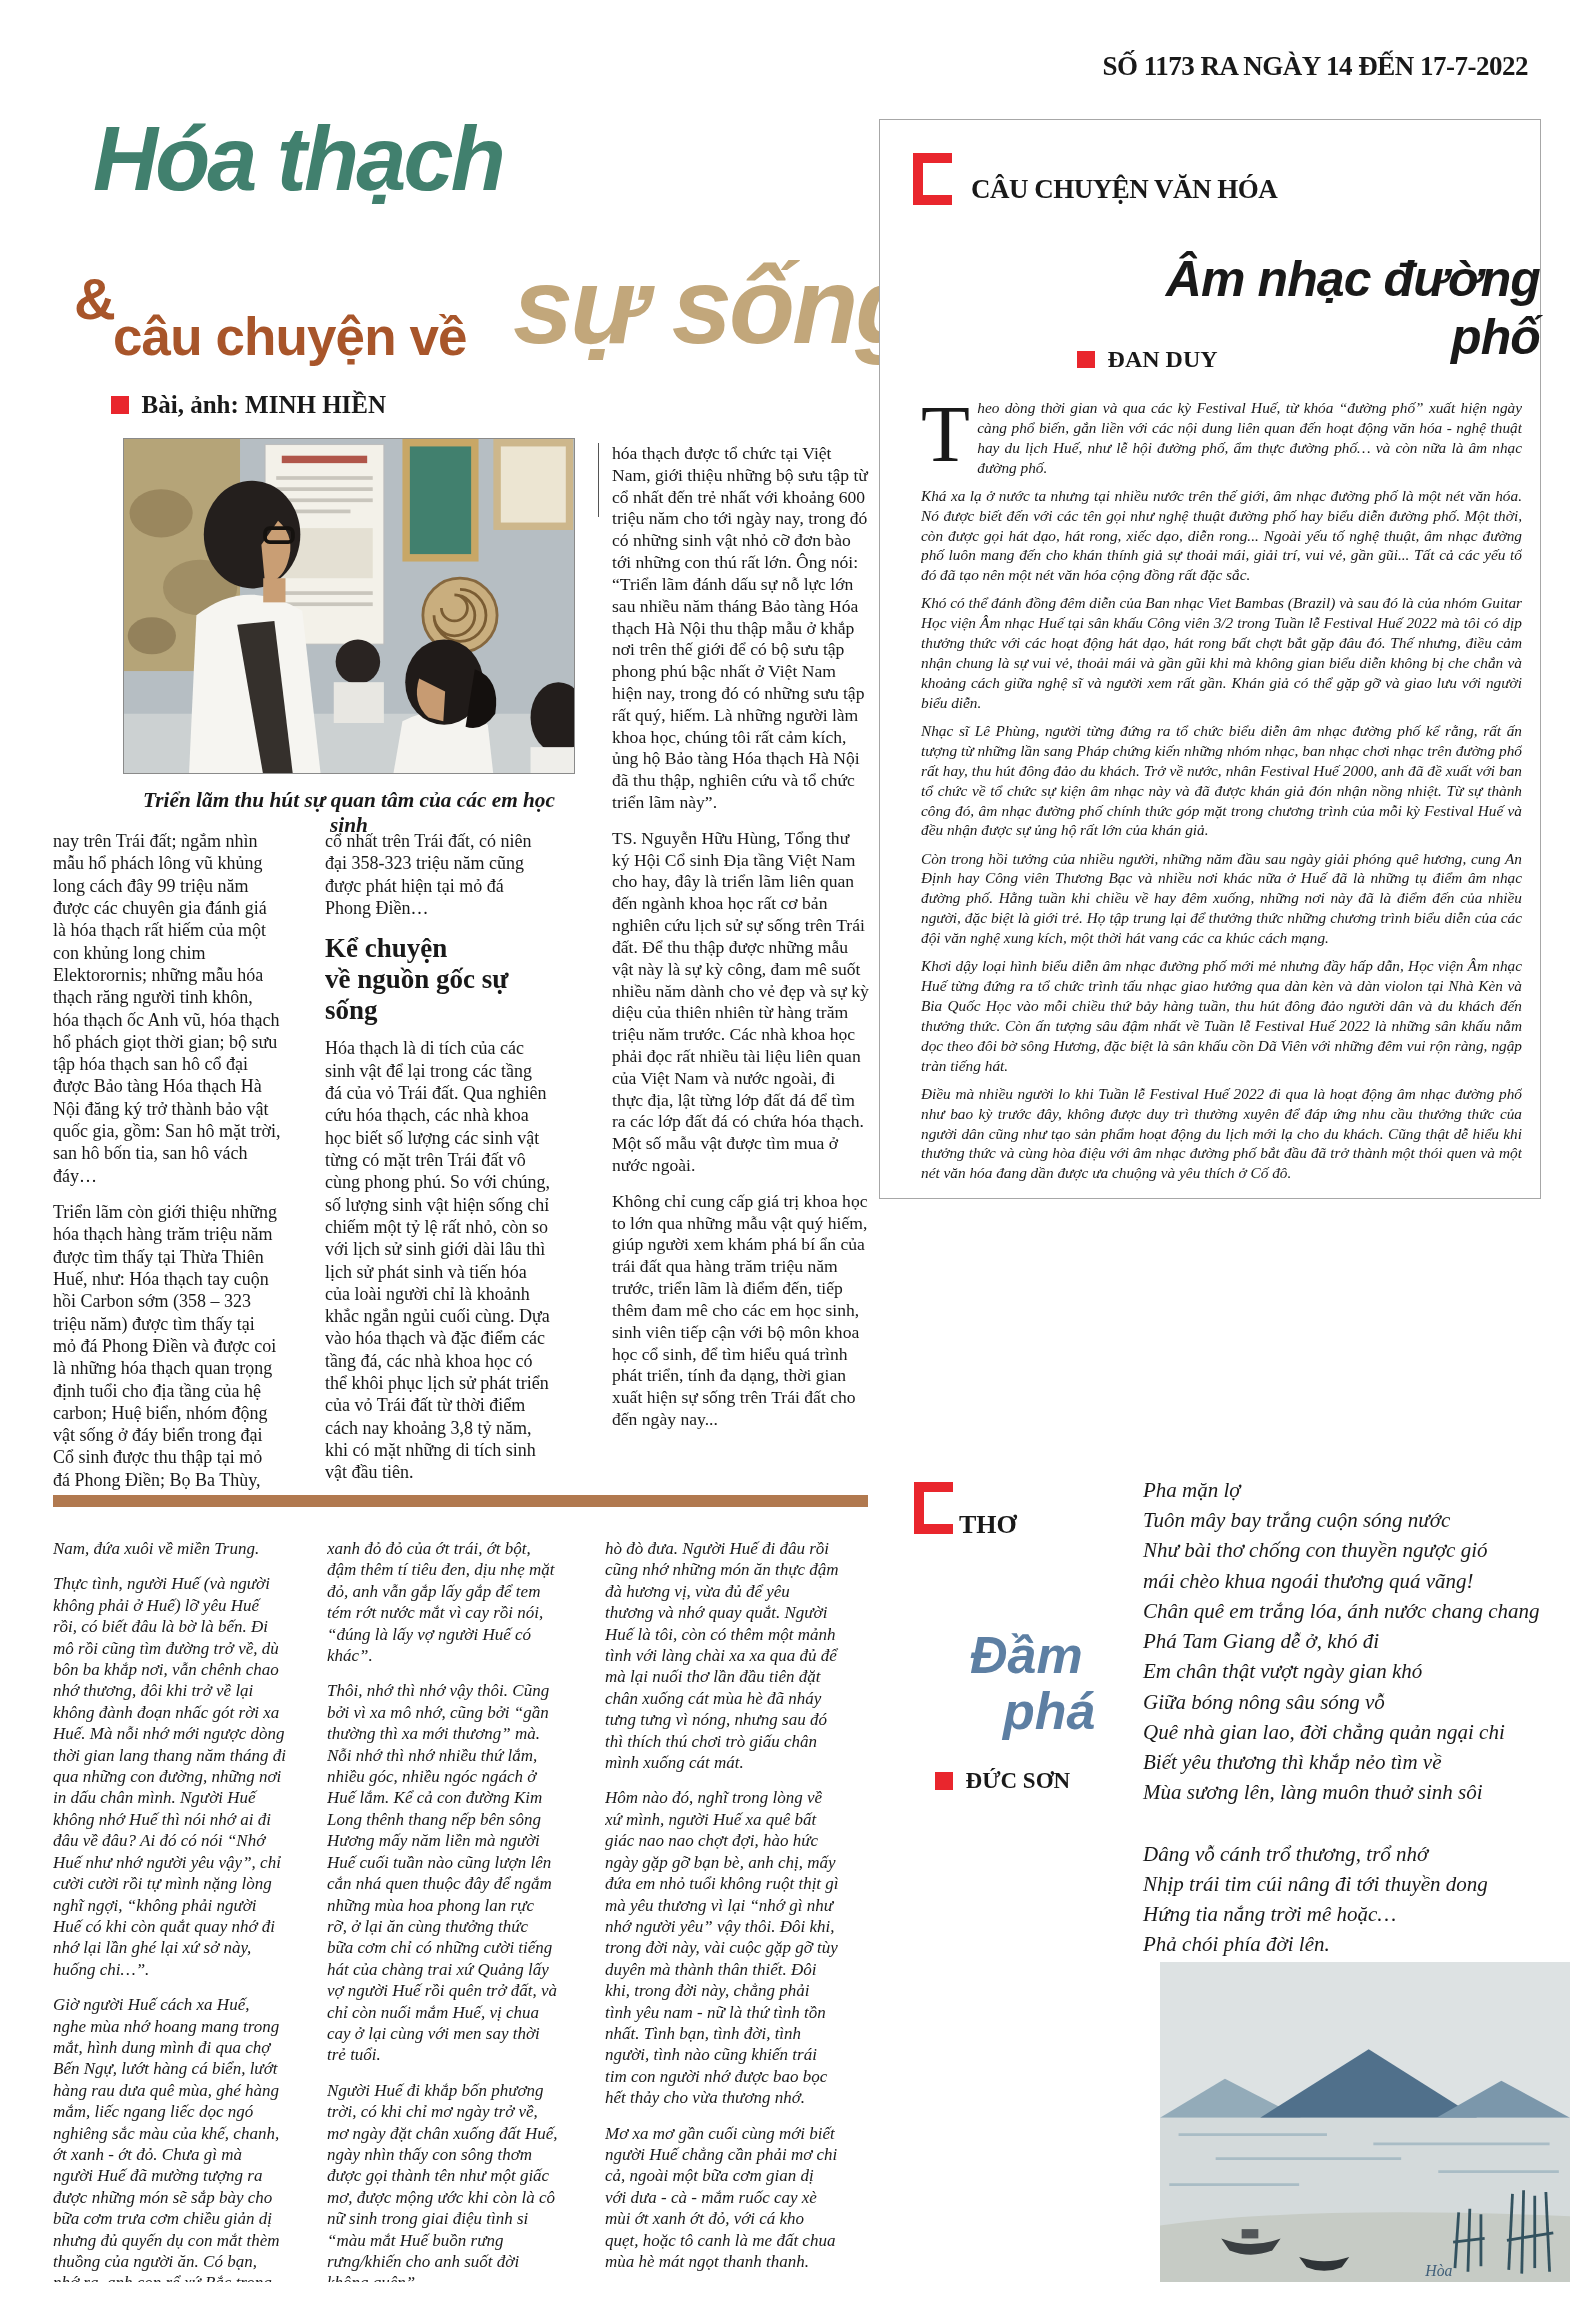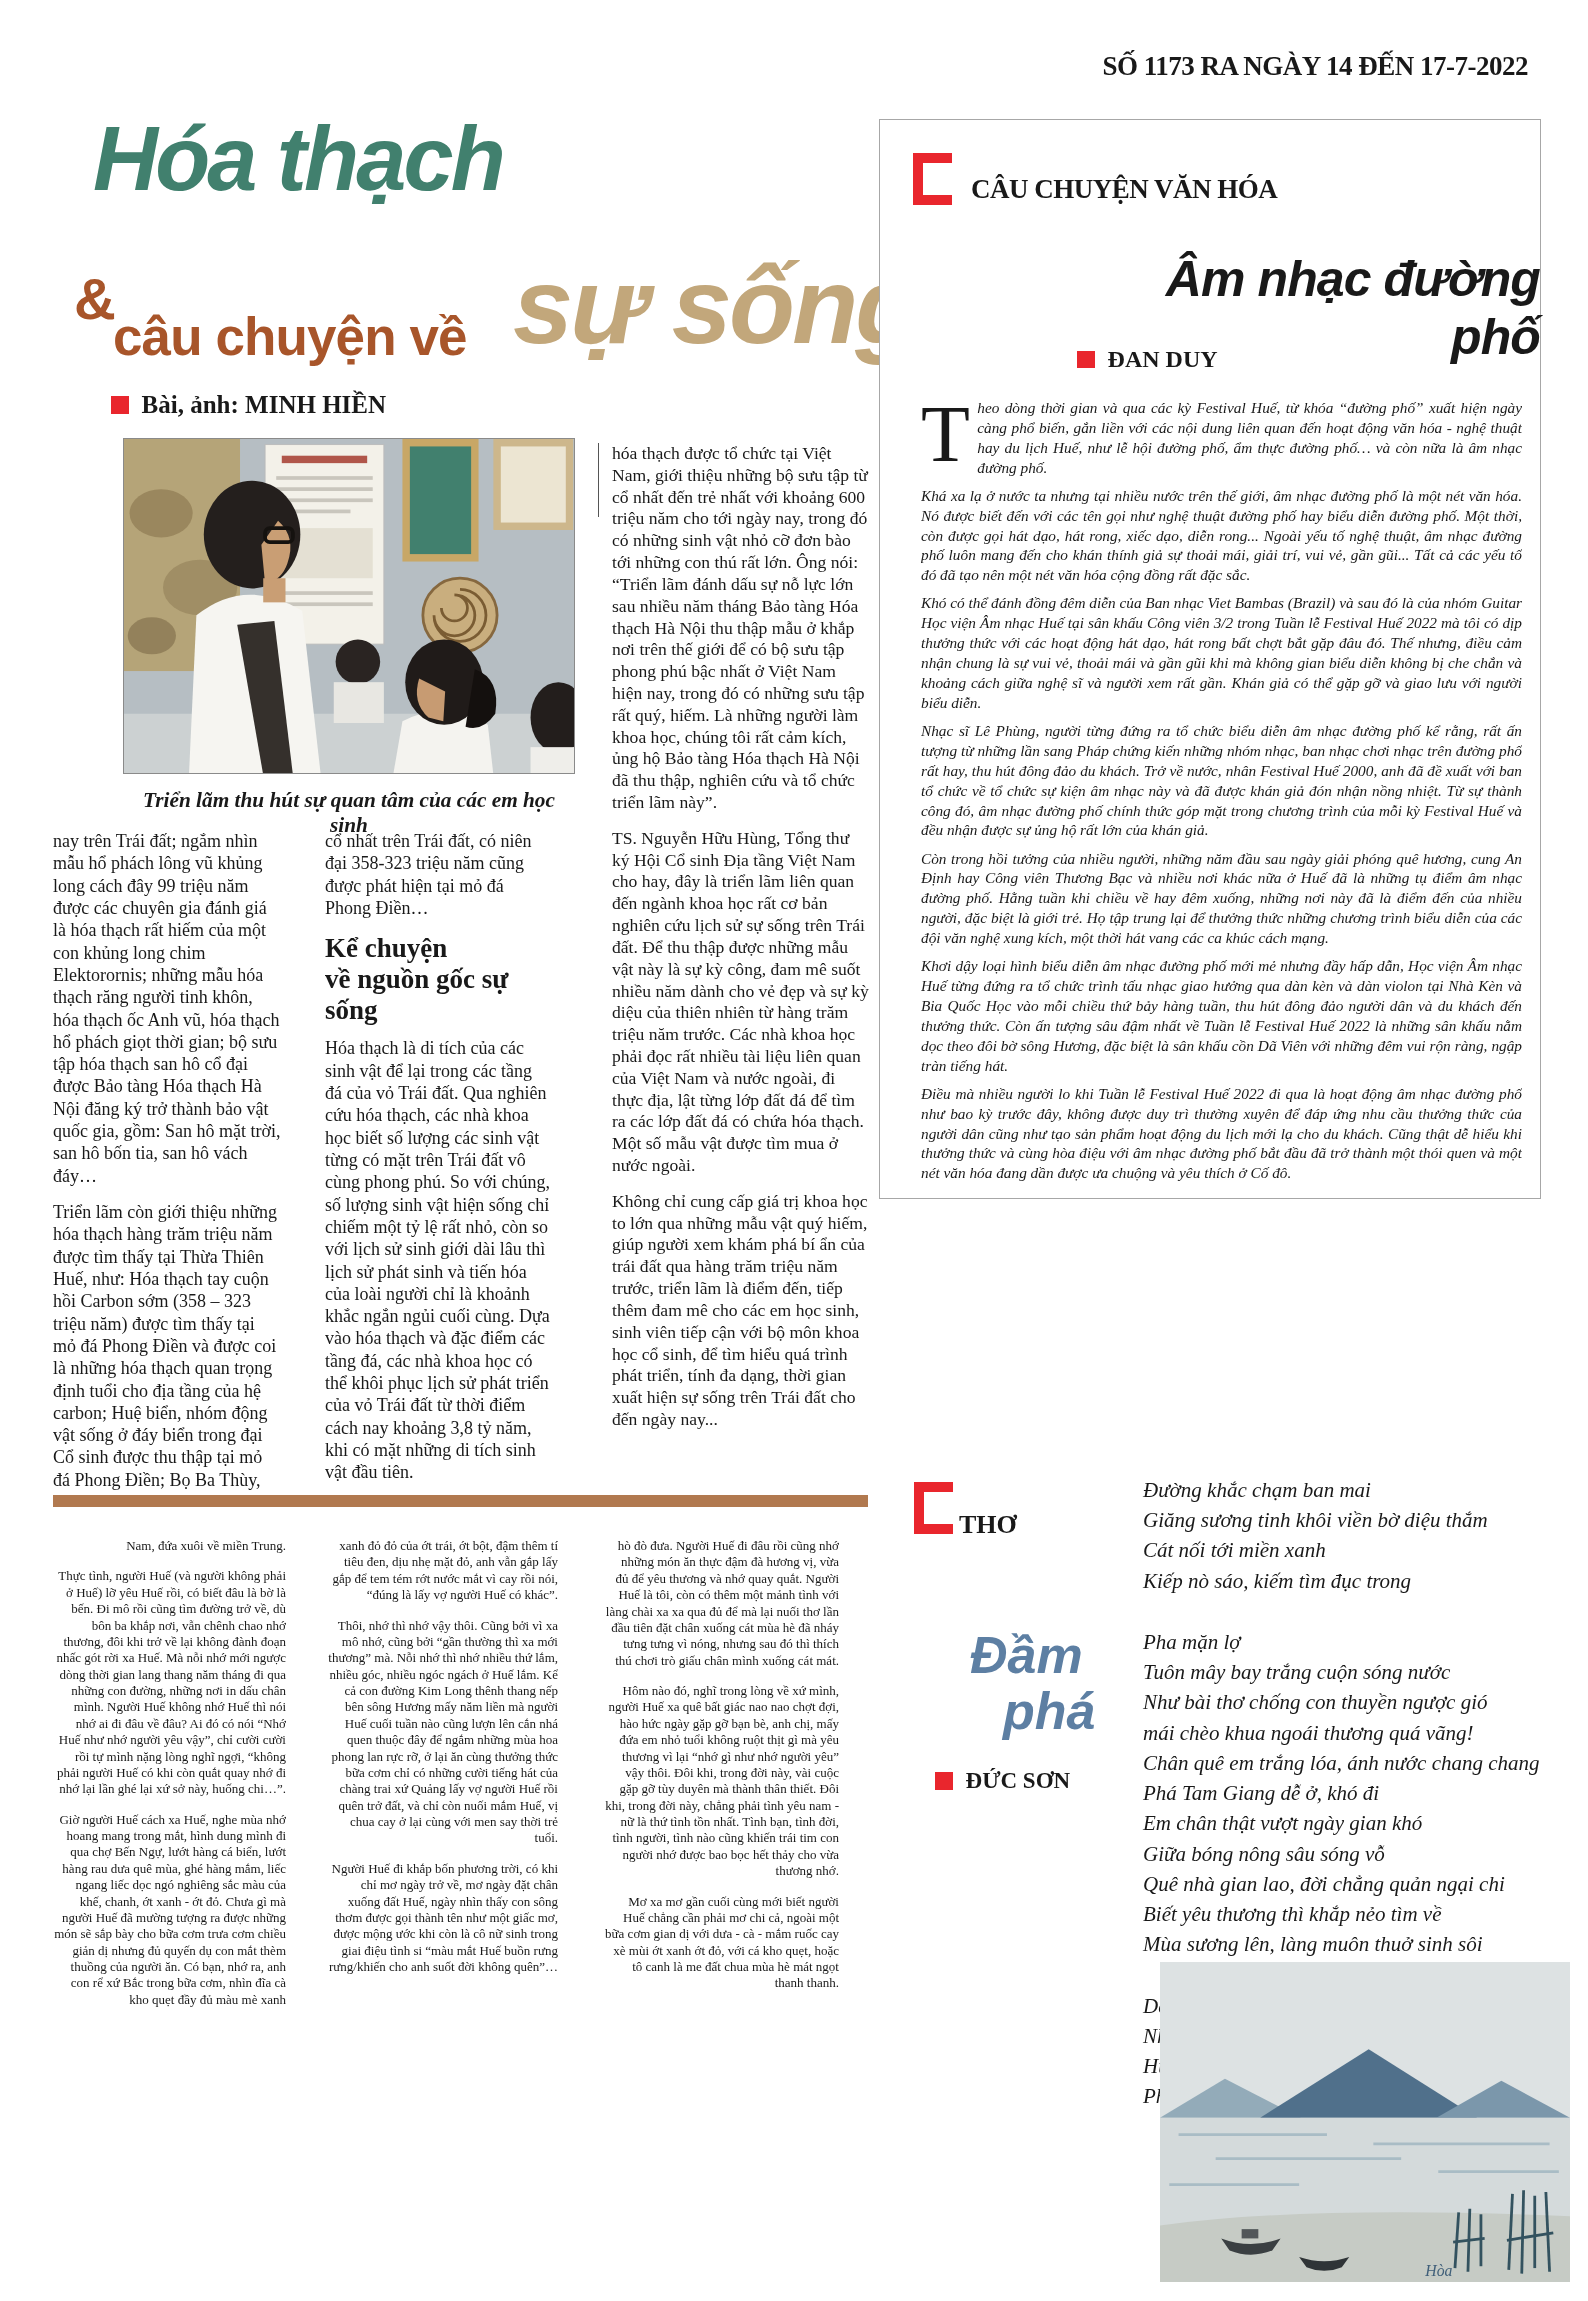--- a/index.html
+++ b/index.html
@@ -38,21 +38,21 @@
   
   .a1col{font-size:18px;line-height:1.24;overflow:hidden;text-align:left;}
   .a1col p{margin:0 0 14px 0;}
   #a1c1{left:53px;top:830px;width:228px;height:663px;}
   #a1c2{left:325px;top:830px;width:226px;height:663px;}
   #a1c3{left:612px;top:443px;width:257px;height:1050px;font-size:17.6px;}
   #subhead{font-size:27px;font-weight:bold;line-height:1.15;margin:5.6px 0 11px 0;}
   
   #divider{left:53px;top:1495px;width:815px;height:12px;background:var(--divider);}
   
-  .a2col{font-size:13px;line-height:1.26;overflow:hidden;text-align:right;}
+  .a2col{font-size:17px;line-height:1.26;font-style:italic;overflow:hidden;}
   .a2col p{margin:0 0 14px 0;}
   #a2c1{left:53px;top:1538px;width:233px;height:744px;}
   #a2c2{left:327px;top:1538px;width:231px;height:744px;}
   #a2c3{left:605px;top:1538px;width:234px;height:744px;}
   
   #culture-box{left:879px;top:119px;width:662px;height:1080px;border:0.9px solid #a7a7a7;background:#fff;}
   .bracket{position:absolute;width:39px;height:52px;border:10.2px solid var(--red);border-right:none;}
   #culture-bracket{left:33px;top:33px;}
   #culture-kicker{position:absolute;left:91px;top:54px;font-size:27px;font-weight:bold;letter-spacing:-0.5px;}
   #culture-title{position:absolute;left:184px;top:130px;font-family:"Liberation Sans",sans-serif;
@@ -188,24 +188,20 @@
     <p>Còn trong hồi tưởng của nhiều người, những năm đầu sau ngày giải phóng quê hương, cung An Định hay Công viên Thương Bạc và nhiều nơi khác nữa ở Huế đã là những tụ điểm âm nhạc đường phố. Hằng tuần khi chiều về hay đêm xuống, những nơi này đã là điểm đến của nhiều người, đặc biệt là giới trẻ. Họ tập trung lại để thưởng thức những chương trình biểu diễn của các đội văn nghệ xung kích, một thời hát vang các ca khúc cách mạng.</p>
     <p>Khơi dậy loại hình biểu diễn âm nhạc đường phố mới mẻ nhưng đầy hấp dẫn, Học viện Âm nhạc Huế từng đứng ra tổ chức trình tấu nhạc giao hưởng qua dàn kèn và dàn violon tại Nhà Kèn và Bia Quốc Học vào mỗi chiều thứ bảy hàng tuần, thu hút đông đảo người dân và du khách đến thưởng thức. Còn ấn tượng sâu đậm nhất về Tuần lễ Festival Huế 2022 là những sân khấu nằm dọc theo đôi bờ sông Hương, đặc biệt là sân khấu cồn Dã Viên với những đêm vui rộn ràng, ngập tràn tiếng hát.</p>
     <p>Điều mà nhiều người lo khi Tuần lễ Festival Huế 2022 đi qua là hoạt động âm nhạc đường phố như bao kỳ trước đây, không được duy trì thường xuyên để đáp ứng nhu cầu thưởng thức của người dân cũng như tạo sản phẩm hoạt động du lịch mới lạ cho du khách. Cũng thật dễ hiểu khi thưởng thức và cùng hòa điệu với âm nhạc đường phố bắt đầu đã trở thành một thói quen và một nét văn hóa đang dần được ưa chuộng và yêu thích ở Cố đô.</p>
   </div>
 </div>
 
 <span class="abs bracket" id="tho-bracket"></span>
 <div class="abs" id="tho-label">THƠ</div>
 
 <div class="abs" id="poem">
-  <div class="stanza">Đường khắc chạm ban mai
-Giăng sương tinh khôi viền bờ diệu thắm
-Cát nối tới miền xanh
-Kiếp nò sáo, kiếm tìm đục trong</div>
   <div class="stanza">Pha mặn lợ
 Tuôn mây bay trắng cuộn sóng nước
 Như bài thơ chống con thuyền ngược gió
 mái chèo khua ngoái thương quá vãng!
 Chân quê em trắng lóa, ánh nước chang chang
 Phá Tam Giang dễ ở, khó đi
 Em chân thật vượt ngày gian khó
 Giữa bóng nông sâu sóng vỗ
 Quê nhà gian lao, đời chẳng quản ngại chi
 Biết yêu thương thì khắp nẻo tìm về

